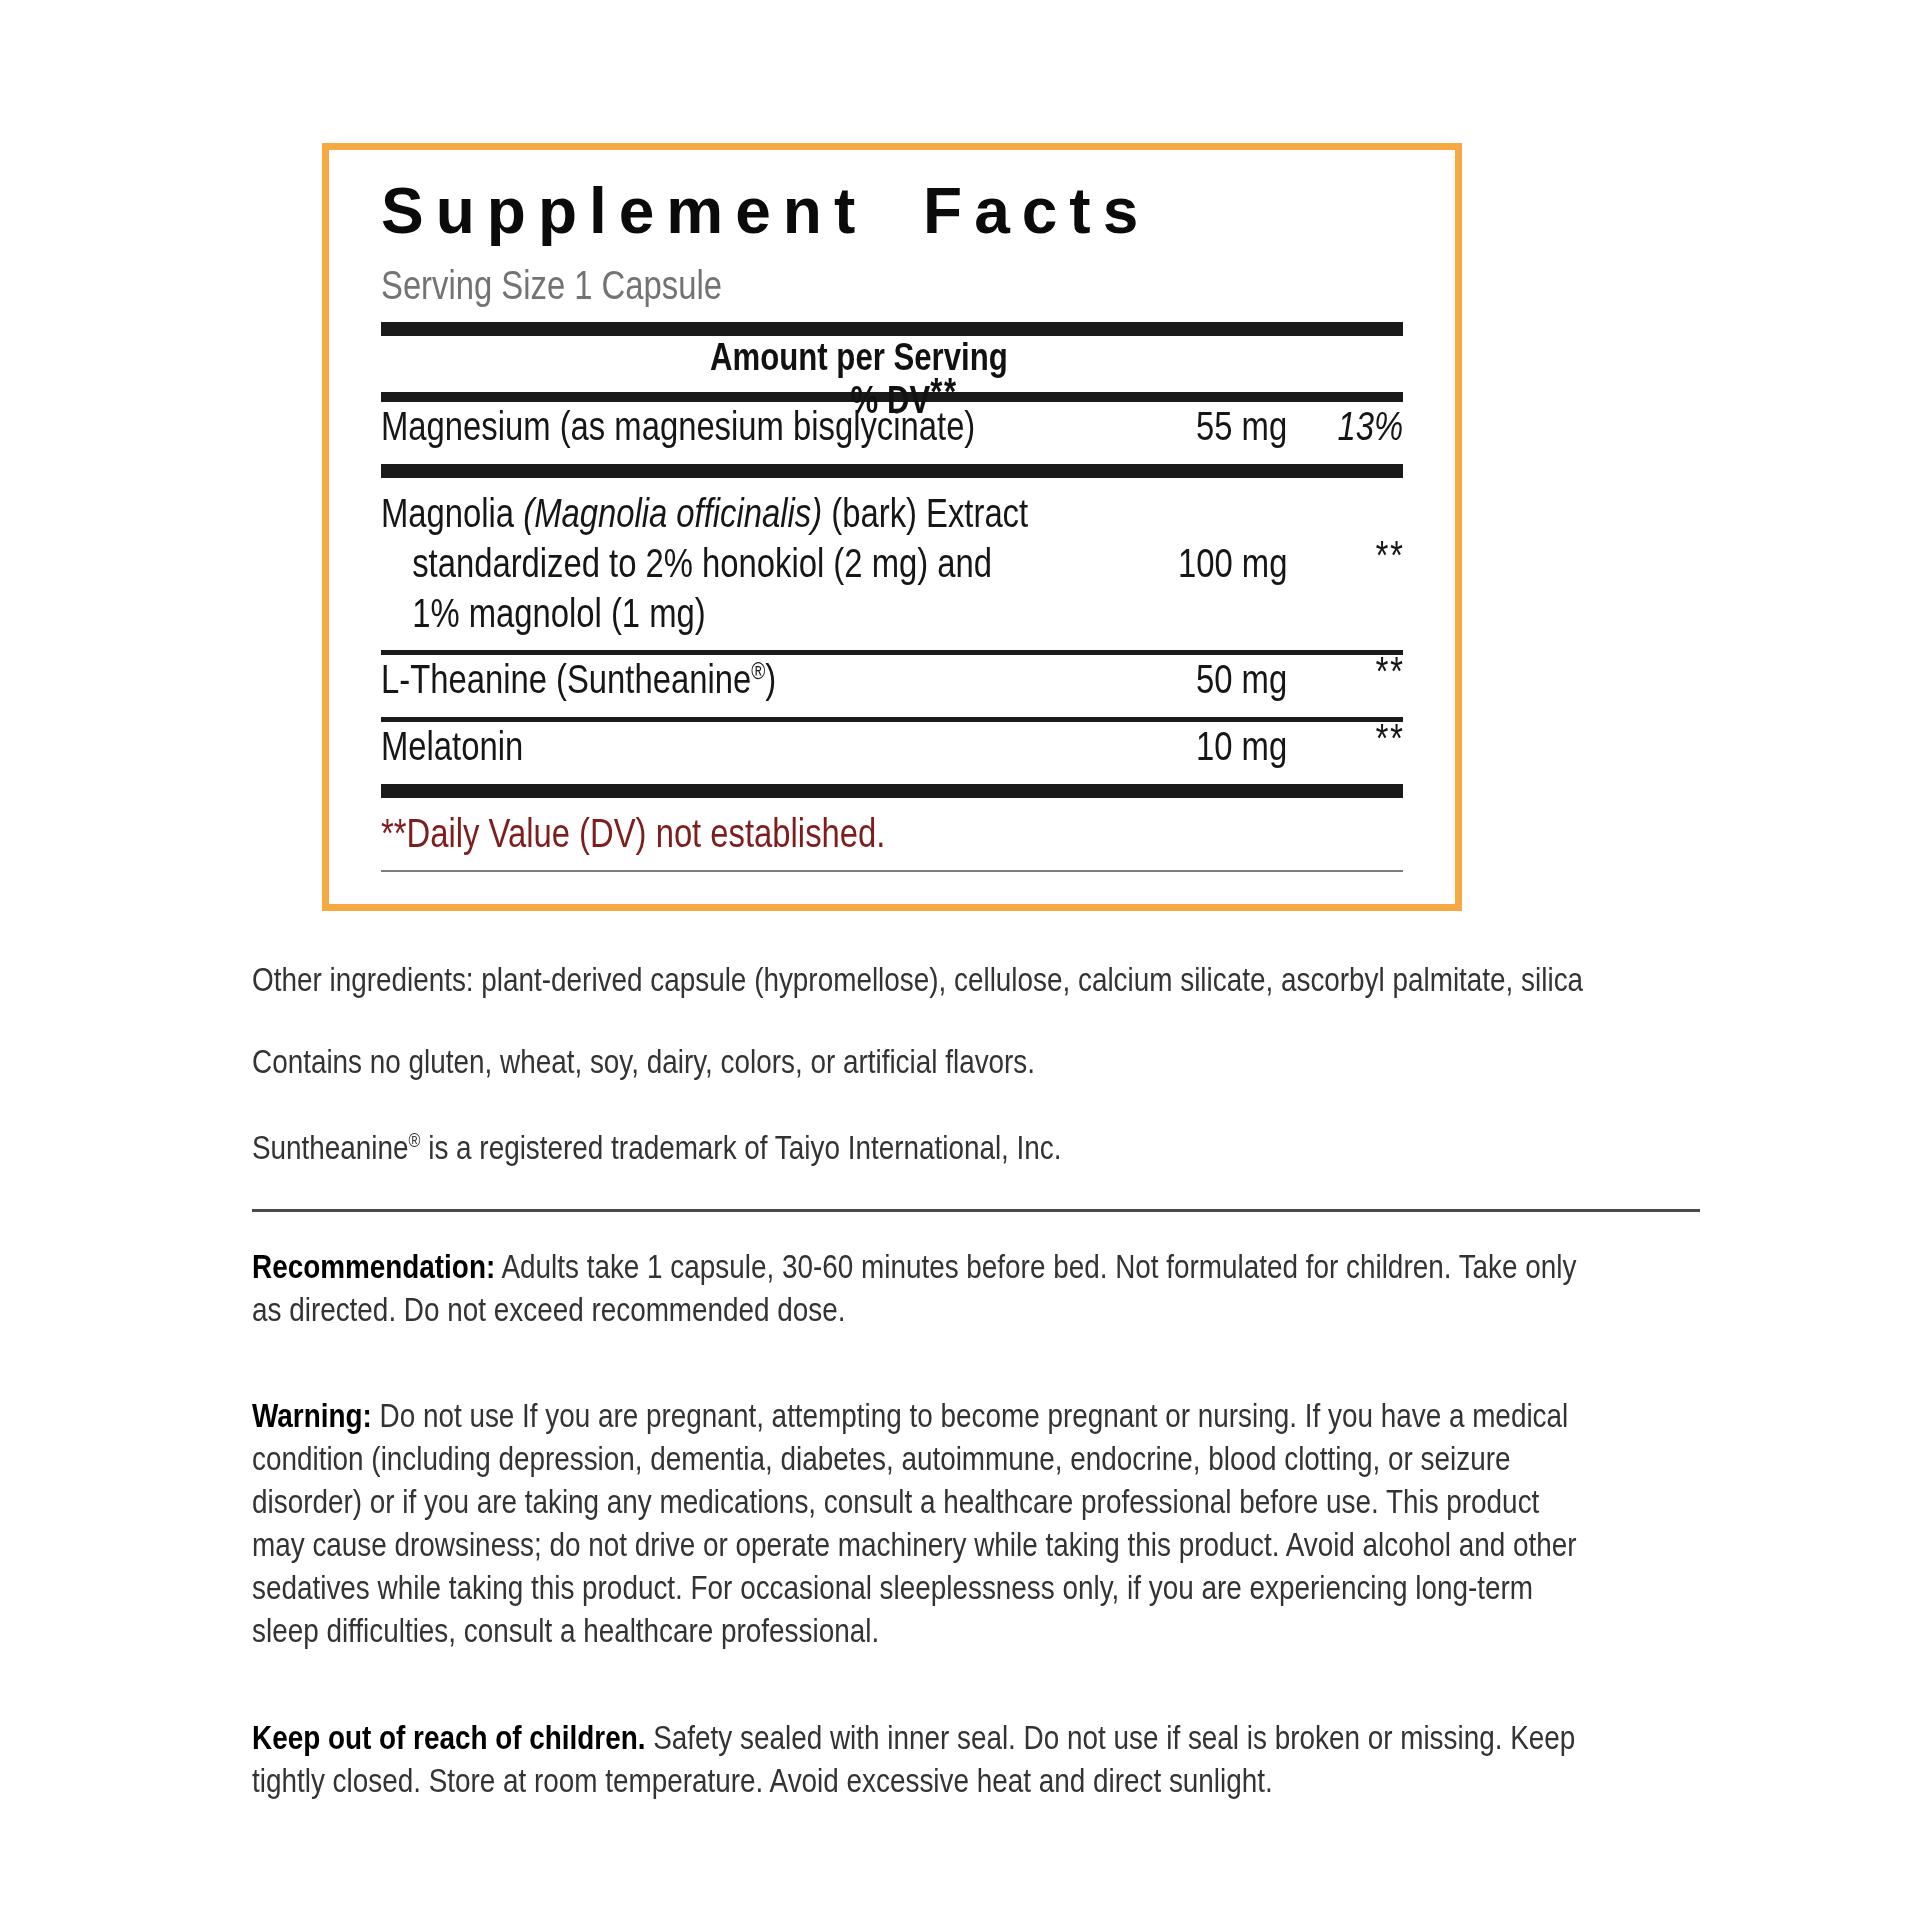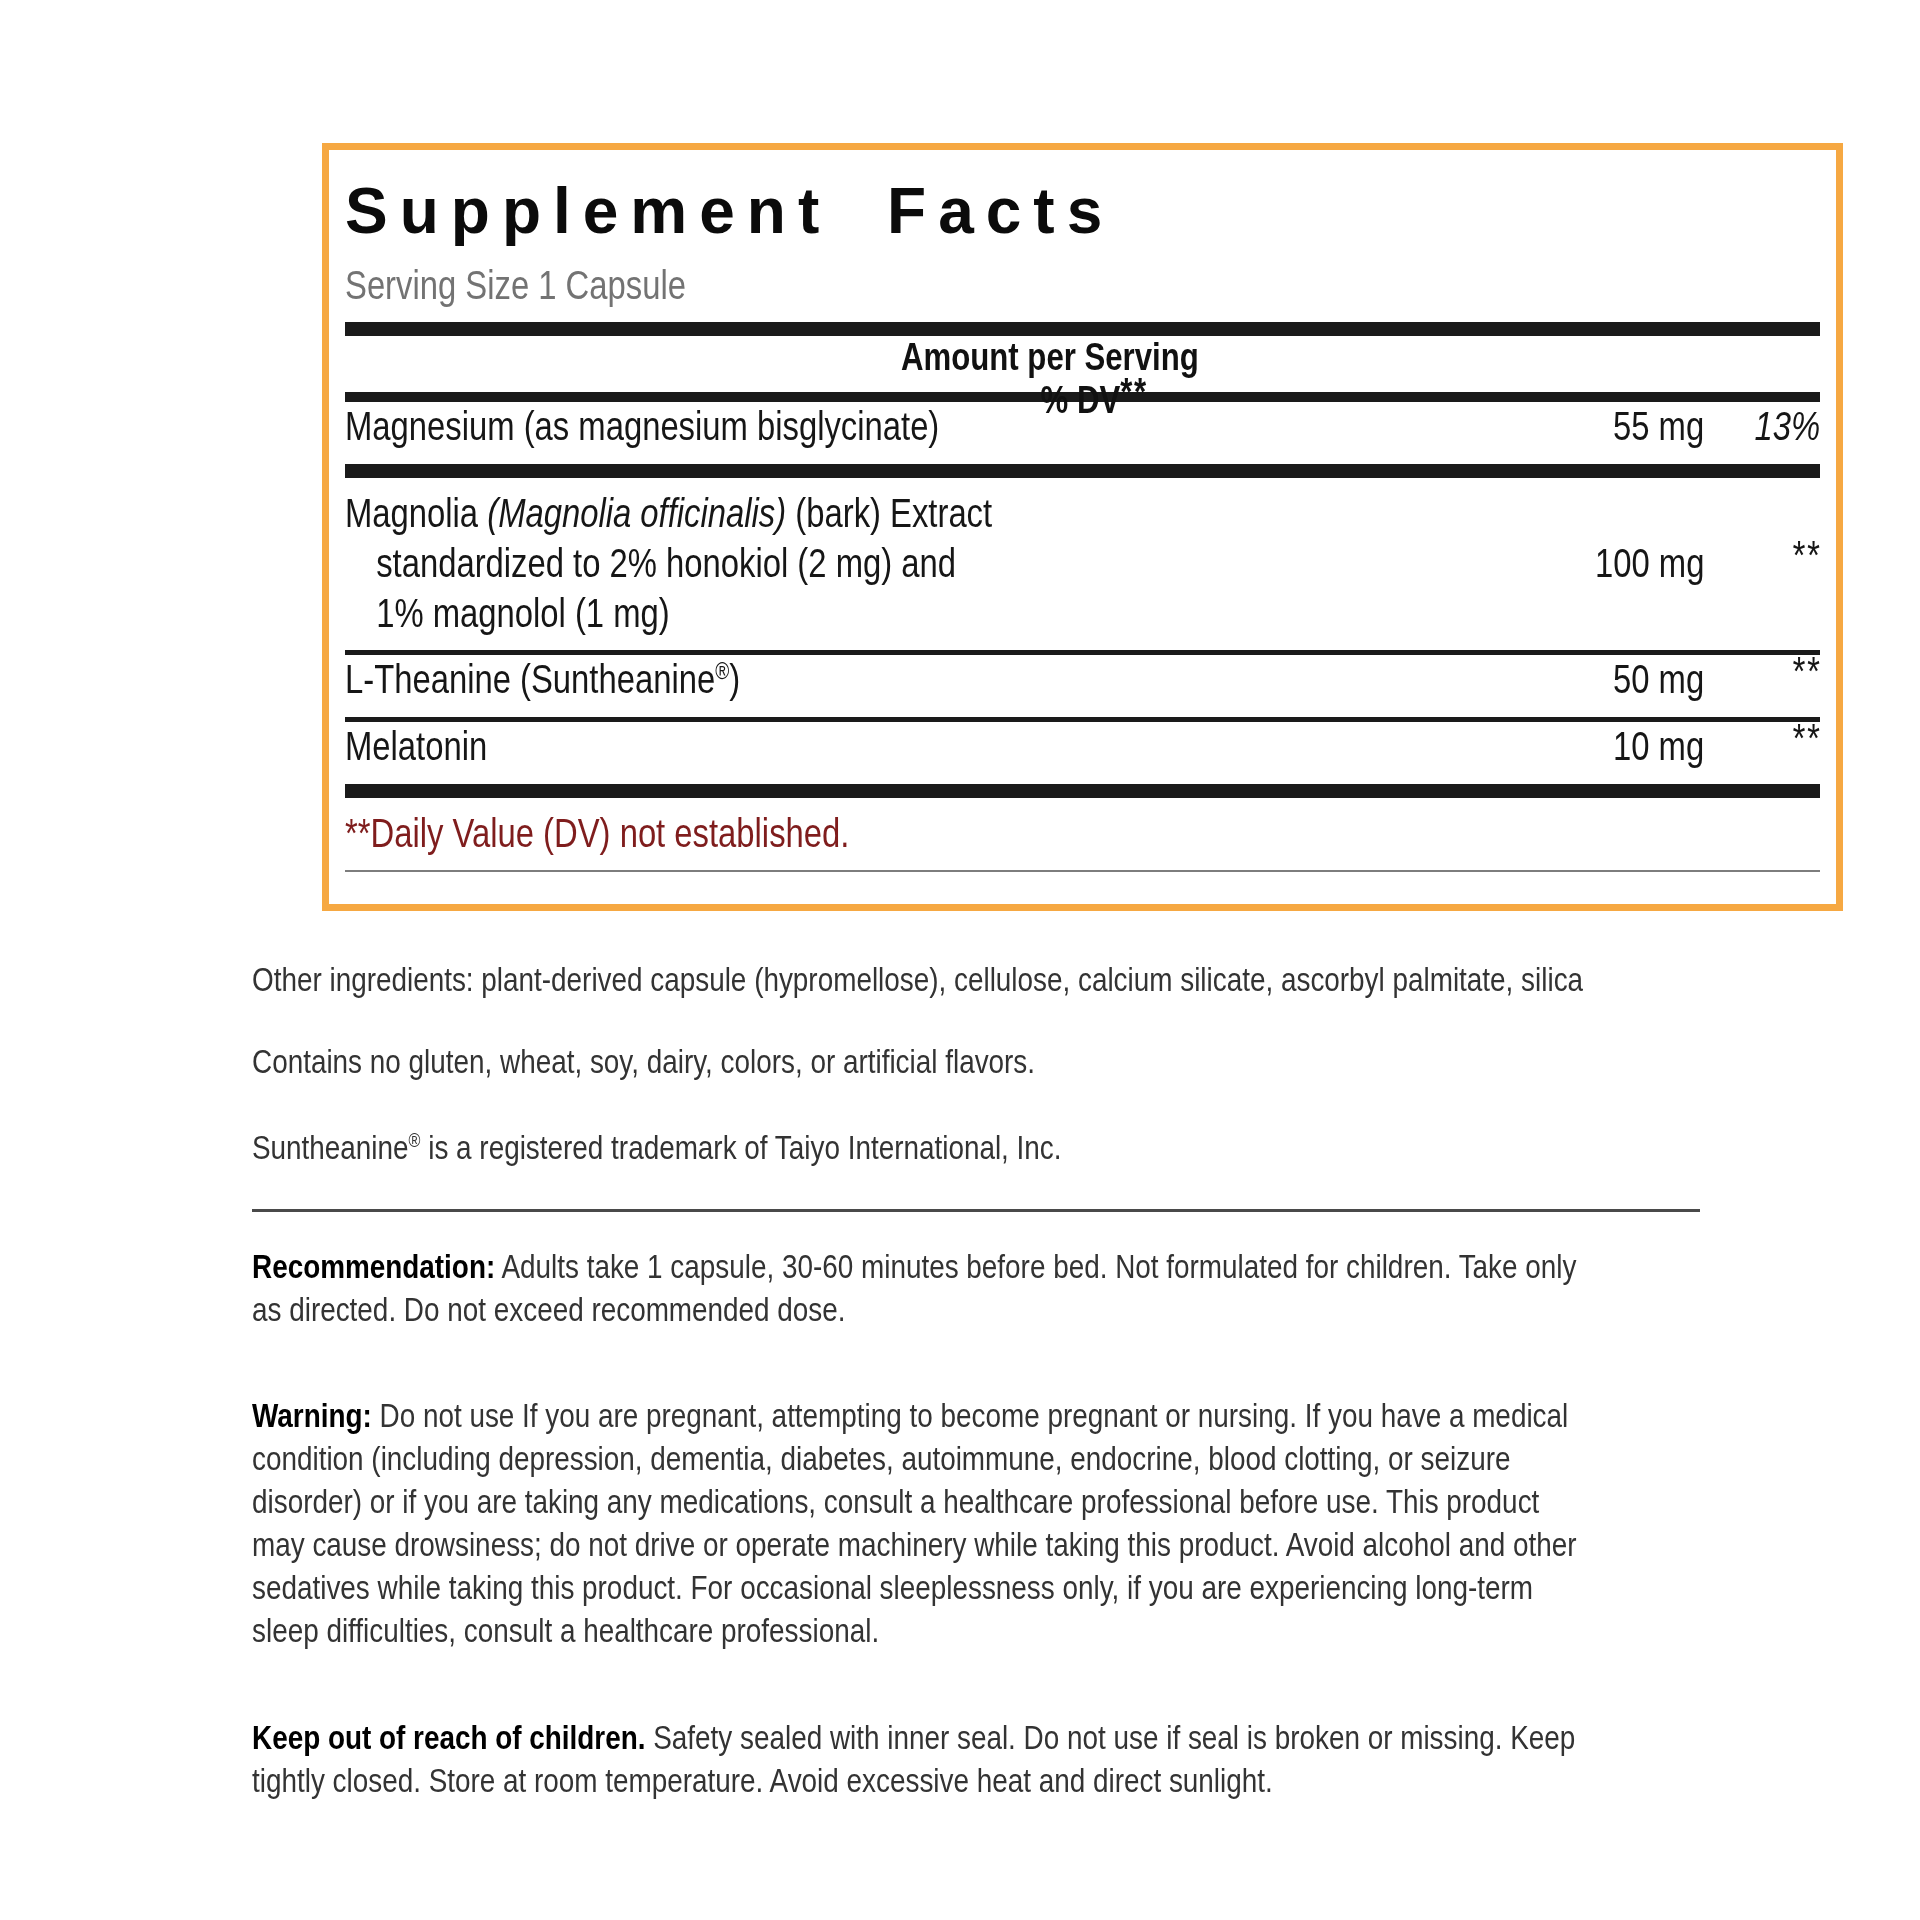--- a/index.html
+++ b/index.html
@@ -1,22 +1,22 @@
 <!DOCTYPE html>
 <html><head>
 <meta charset="utf-8">
 <style>
   html,body{margin:0;padding:0;background:#ffffff;}
   .page{position:relative;width:1920px;height:1920px;background:#ffffff;overflow:hidden;
         font-family:"Liberation Sans",sans-serif;color:#1a1a1a;}
 
   
-  .sf-panel{position:absolute;left:322px;top:143px;width:1521px;height:768px;
+  .sf-panel{position:absolute;left:322px;top:143px;width:1140px;height:768px;
             box-sizing:border-box;border:7px solid #F6A842;background:#fff;
-            padding:0 16px;}
+            padding:0 52px;}
   .sf-title{margin-top:26px;font-size:64px;font-weight:700;color:#0b0b0b;
             letter-spacing:12px;word-spacing:26px;line-height:70px;white-space:nowrap;}
   .sf-serving{margin-top:16px;font-size:40px;line-height:46px;color:#737373;}
 
   .bar{background:#1a1a1a;}
   .bar-a{height:14px;margin-top:14px;}
   .bar-b{height:10px;}
   .bar-c{height:14px;}
   .rule-5{height:5px;background:#1a1a1a;}
   .bar-f{height:14px;}

